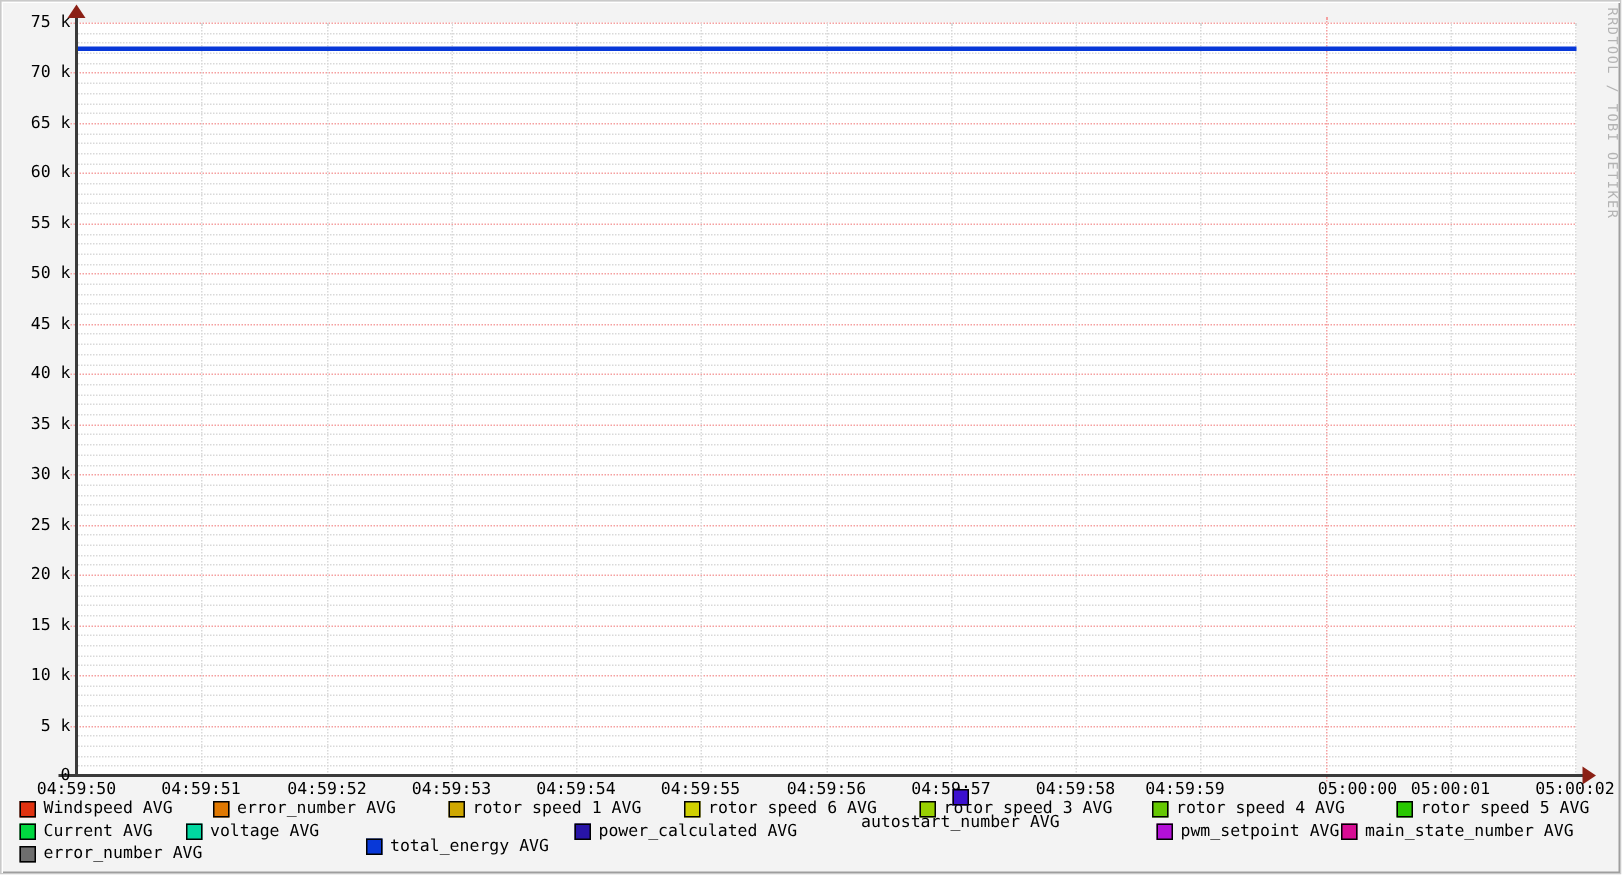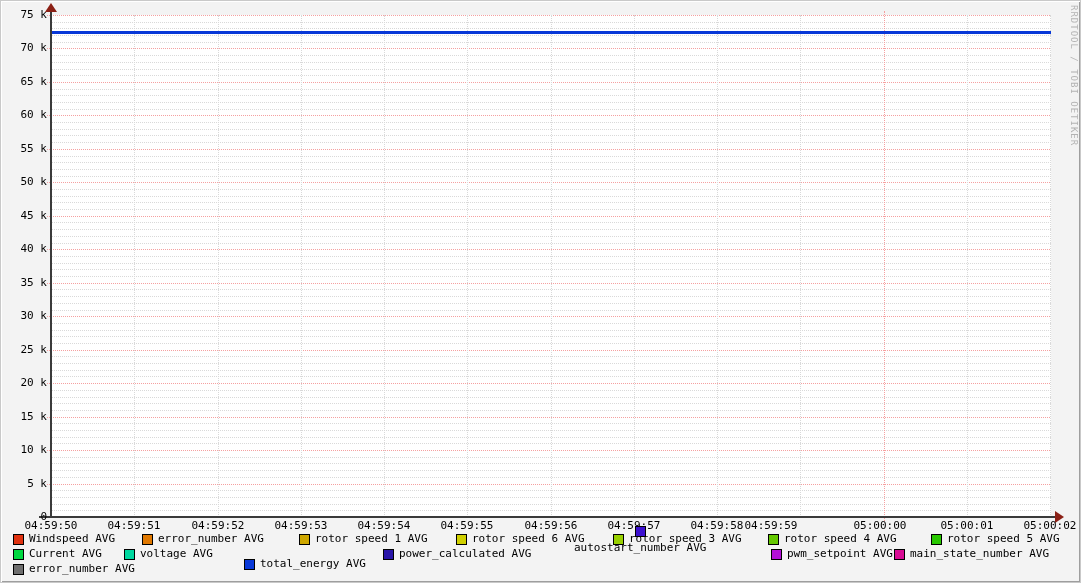--- a/index.html
+++ b/index.html
@@ -162,22 +162,22 @@
         <div class="abs ytick" style="top: 8px;">75 k</div>
         <div class="abs xtick" style="left: 20px;">04:59:50</div>
         <div class="abs xtick" style="left: 103px;">04:59:51</div>
         <div class="abs xtick" style="left: 187px;">04:59:52</div>
         <div class="abs xtick" style="left: 270px;">04:59:53</div>
         <div class="abs xtick" style="left: 353px;">04:59:54</div>
         <div class="abs xtick" style="left: 436px;">04:59:55</div>
         <div class="abs xtick" style="left: 520px;">04:59:56</div>
         <div class="abs xtick" style="left: 603px;">04:59:57</div>
         <div class="abs xtick" style="left: 686px;">04:59:58</div>
-        <div class="abs xtick" style="left: 740px;">04:59:59</div>
-        <div class="abs xtick" style="left: 849px;">05:00:00</div>
+        <div class="abs xtick" style="left: 759px;">04:59:59</div>
+        <div class="abs xtick" style="left: 874px;">05:00:00</div>
         <div class="abs xtick" style="left: 936px;">05:00:01</div>
         <div class="abs xtick" style="left: 1019px;">05:00:02</div>
       </div>
     <div id="legendlayer" class="abs" style="left:0;top:0;width:1081px;height:583px;">
         <div class="abs legend-item" style="left: 12px; top: 532px;">
           <span class="swatch" style="background: rgb(224, 50, 16);"></span>
           <span>Windspeed AVG</span>
         </div>
         <div class="abs legend-item" style="left: 141px; top: 532px;">
           <span class="swatch" style="background: rgb(224, 120, 0);"></span>

